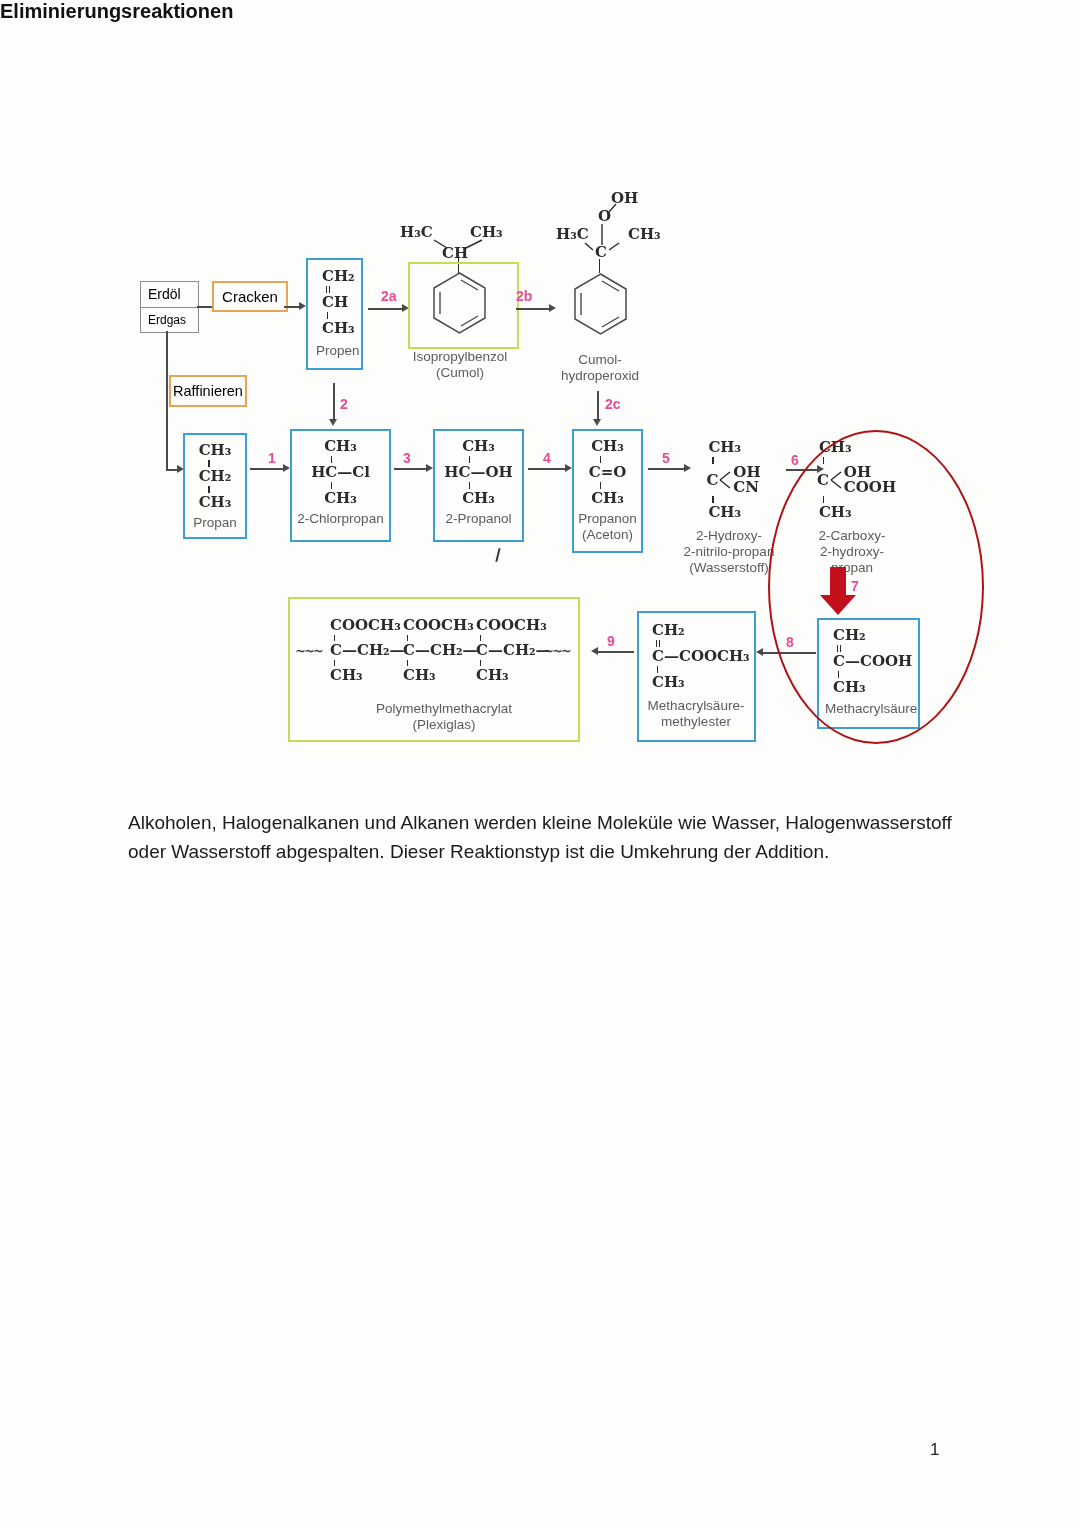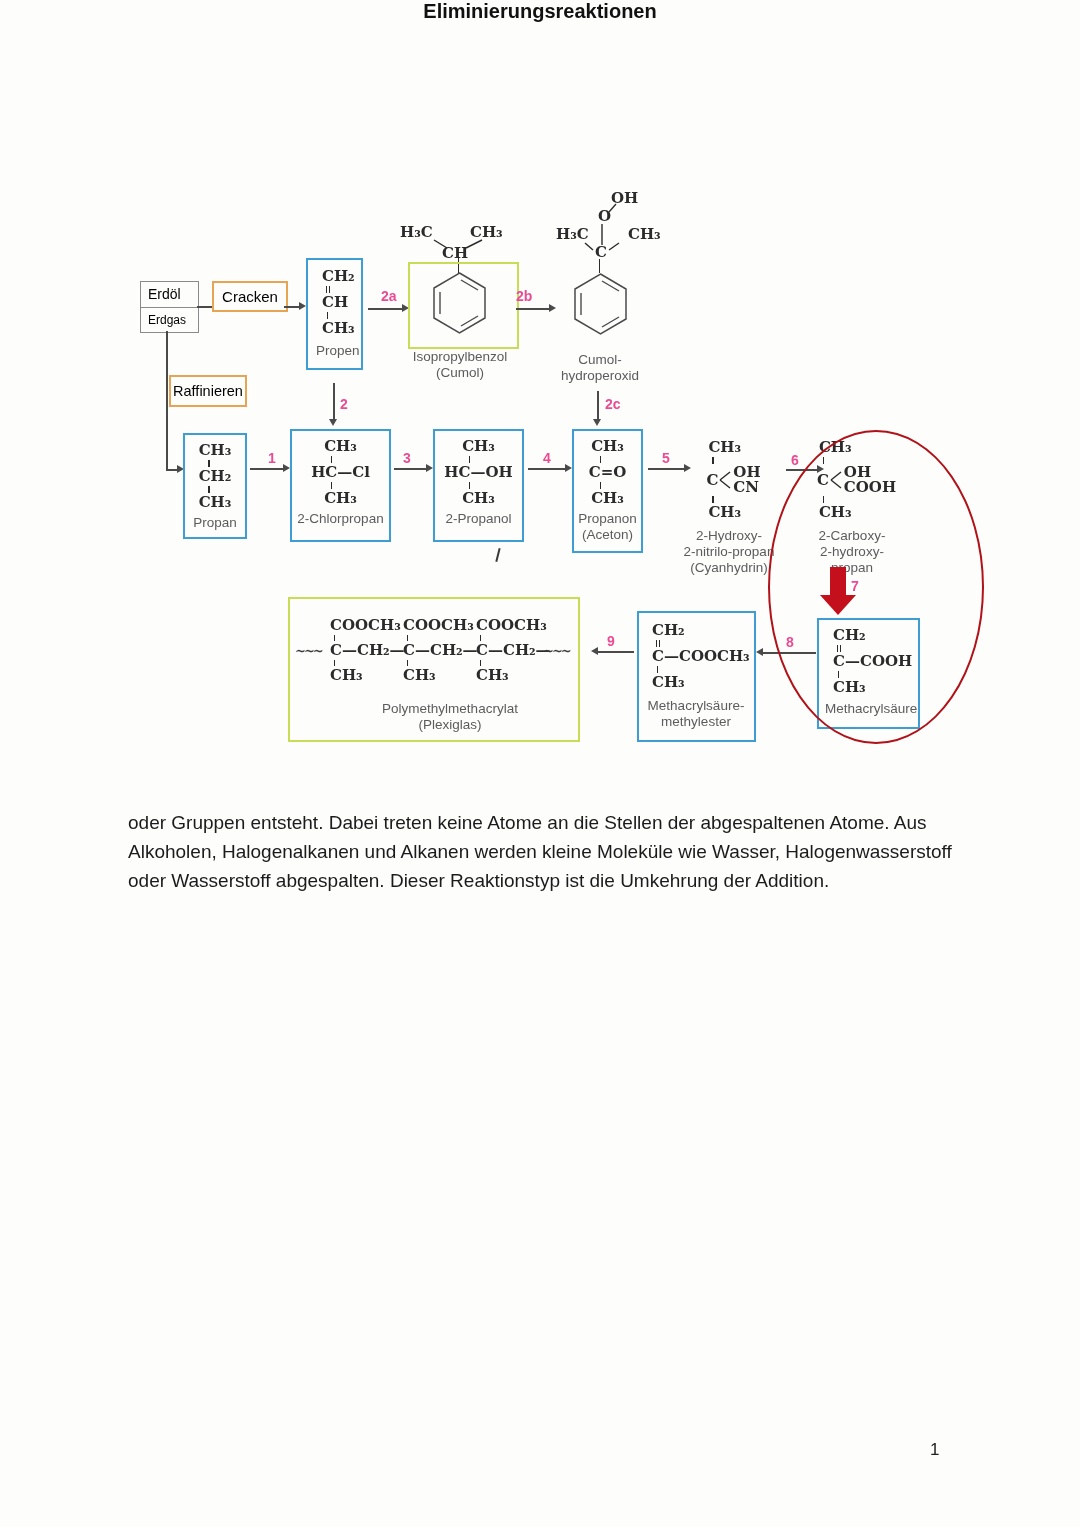--- a/index.html
+++ b/index.html
@@ -30,21 +30,21 @@
   .wavy{font-family:"DejaVu Serif",serif;font-weight:700;color:#3a3a3a;font-size:13px;letter-spacing:-2px}
   svg text{font-family:"DejaVu Serif",serif;font-weight:700;fill:#2b2b2b;font-size:15px}
   svg line{stroke:#2b2b2b;stroke-width:1.4}
   svg .ring{stroke:#4a4a4a;stroke-width:1.5;fill:none}
 </style>
 </head>
 <body>
 
 <div id="page">
 
-  <div class="abs" style="left:0;top:128;width:1080px;text-align:center">
+  <div class="abs" style="left:0;top:128;width:1080px;">
     <span style="font-size:20px;font-weight:700;color:#111">Eliminierungsreaktionen</span>
   </div>
 
   <div class="abs graybox col" style="left:140px;top:281px;width:57px;height:50px">
     <div class="cap" style="font-size:14px;height:25px;display:flex;align-items:center;padding-left:7px;border-bottom:1.4px solid #8a8a8a">Erdöl</div>
     <div class="cap" style="font-size:12px;height:25px;display:flex;align-items:center;padding-left:7px">Erdgas</div>
   </div>
 
   <div class="abs hline" style="left:197px;top:306px;width:103px"></div>
   <div class="abs ah-r" style="left:299px;top:302px"></div>
@@ -197,21 +197,21 @@
         <div class="bcol">
           <span>OH</span>
           <span>CN</span>
         </div>
       </div>
       <div class="vbond" style="margin-left:15px"></div>
       <span class="struct" style="margin-left:11px">CH₃</span>
     </div>
     <span class="boxlabel" style="margin-top:7px">2-Hydroxy-</span>
     <span class="boxlabel">2-nitrilo-propan</span>
-    <span class="boxlabel">(Cyanhydrin)</span>
+    <span class="boxlabel">(Wasserstoff)</span>
   </div>
 
   <div class="abs hline" style="left:786px;top:469px;width:32px"></div>
   <div class="abs ah-r" style="left:817px;top:465px"></div>
   <div class="abs pink" style="left:791px;top:452px">6</div>
 
   <div class="abs col" style="left:786px;top:439px;width:132px;align-items:center">
     <div class="col" style="align-items:flex-start">
       <span class="struct" style="margin-left:11px">CH₃</span>
       <div class="vbond" style="margin-left:15px"></div>
@@ -288,29 +288,28 @@
       </div>
       <div class="unit">
         <span class="struct">COOCH₃</span>
         <div class="vbond" style="margin-left:4px;height:6px"></div>
         <span class="struct">C—CH₂—</span>
         <div class="vbond" style="margin-left:4px;height:6px"></div>
         <span class="struct">CH₃</span>
       </div>
     </div>
     <span class="wavy abs" style="left:253px;top:44px">~~~</span>
-    <div class="boxlabel abs" style="left:60px;top:102px;width:200px">
+    <div class="boxlabel abs" style="left:54px;top:102px;width:200px">
       <div>Polymethylmethacrylat</div>
       <div>(Plexiglas)</div>
     </div>
   </div>
 
   <div class="abs" style="left:768px;top:430px;width:212px;height:310px;border:2.5px solid #b01218;border-radius:50%;z-index:5"></div>
 
   <div class="abs" style="left:128px;top:808px;width:850px;font-size:19px;line-height:29px;color:#1b1b1b">
-    <div>oder Gruppen entsteht. Dabei treten keine Atome an die Stellen der abgespaltenen Atome. Aus</div>
     <div>Alkoholen, Halogenalkanen und Alkanen werden kleine Moleküle wie Wasser, Halogenwasserstoff</div>
     <div>oder Wasserstoff abgespalten. Dieser Reaktionstyp ist die Umkehrung der Addition.</div>
   </div>
 
   <div class="abs" style="left:930px;top:1440px;font-size:17px;color:#222">1</div>
 
 </div>
 
 </body></html>

